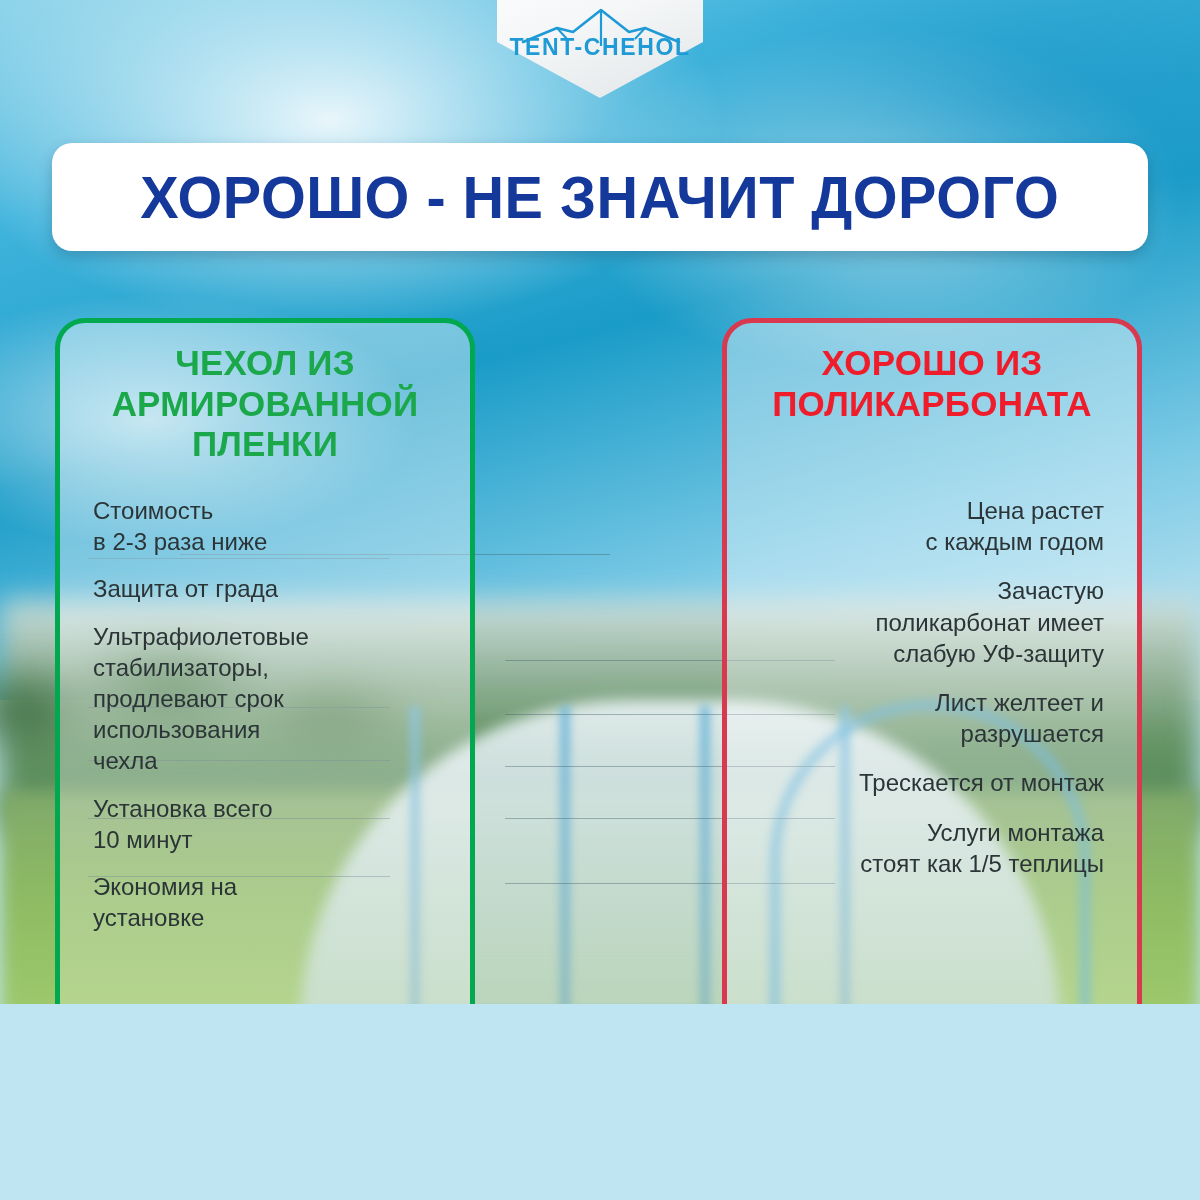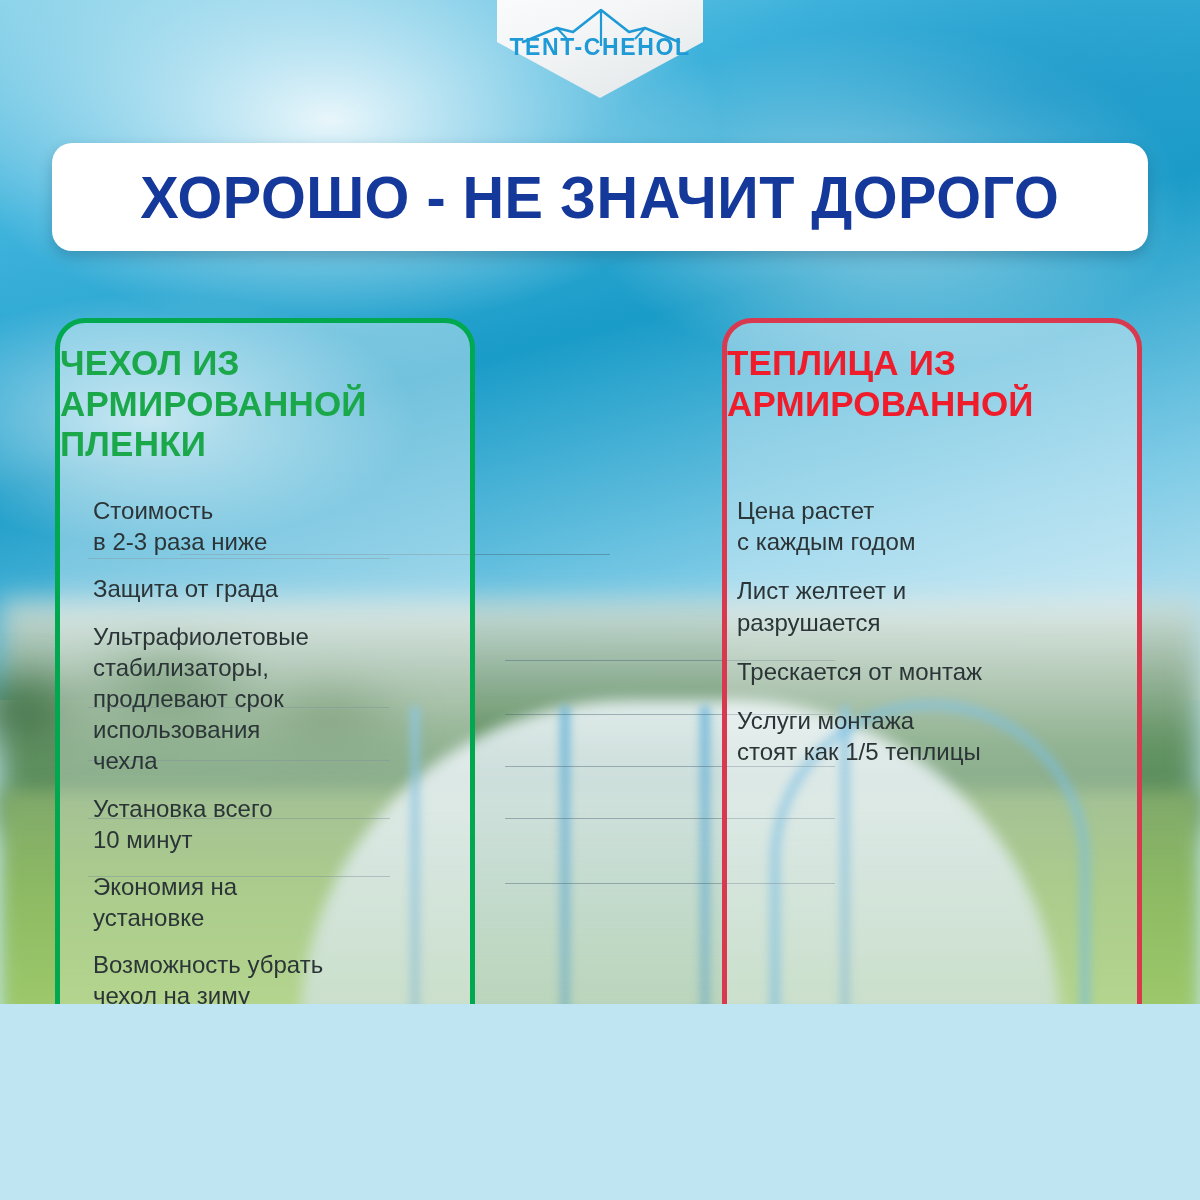--- a/index.html
+++ b/index.html
@@ -111,30 +111,30 @@
   .panel{
     position:absolute;top:318px;height:766px;border-radius:30px;
     border-width:5px;border-style:solid;
     background:linear-gradient(180deg, rgba(255,255,255,.40) 0%, rgba(255,255,255,.30) 55%, rgba(255,255,255,.22) 100%);
     box-sizing:border-box;
   }
   .panel-left{left:55px;width:420px;border-color:#00a84f;}
   .panel-right{left:722px;width:420px;border-color:#d8394f;}
 
   .panel-head{
-    position:absolute;left:0;right:0;top:20px;text-align:left;
+    position:absolute;left:0;right:0;top:20px;text-align:center;
     font-size:35px;font-weight:bold;line-height:1.16;letter-spacing:.2px;
     font-family:"Liberation Sans","DejaVu Sans",sans-serif;
   }
   .head-green{color:#1aa84a;}
   .head-red{color:#ef1d2b;}
 
   .items{position:absolute;left:0;right:0;}
   .items-left{top:172px;padding-left:33px;padding-right:10px;text-align:left;}
-  .items-right{top:172px;padding-right:33px;padding-left:10px;}
+  .items-right{top:172px;padding-right:33px;padding-left:10px;text-align:right;}
   .item{
     font-size:24px;font-weight:normal;line-height:1.30;color:#2b3436;
     font-family:"Liberation Sans","DejaVu Sans",sans-serif;
     margin-bottom:16px;
   }
   .items-right .item{margin-bottom:18px;}
   .item:last-child{margin-bottom:0;}
 </style>
 </head>
 <body>
@@ -188,27 +188,27 @@
   </div>
 
   <div class="panel panel-left">
     <div class="panel-head head-green">ЧЕХОЛ ИЗ АРМИРОВАННОЙ ПЛЕНКИ</div>
     <div class="items items-left">
       <div class="item">Стоимость<br>в 2-3 раза ниже</div>
       <div class="item">Защита от града</div>
       <div class="item">Ультрафиолетовые<br>стабилизаторы,<br>продлевают срок<br>использования<br>чехла</div>
       <div class="item">Установка всего<br>10 минут</div>
       <div class="item">Экономия на<br>установке</div>
-      <div class="item">Возможность убрать<br>чехол на зиму</div>
     </div>
   </div>
 
   <div class="panel panel-right">
-    <div class="panel-head head-red">ТЕПЛИЦА ИЗ АРМИРОВАННОЙ</div>
+    <div class="panel-head head-red">ХОРОШО ИЗ ПОЛИКАРБОНАТА</div>
     <div class="items items-right">
       <div class="item">Цена растет<br>с каждым годом</div>
+      <div class="item">Зачастую<br>поликарбонат имеет<br>слабую УФ-защиту</div>
       <div class="item">Лист желтеет и<br>разрушается</div>
       <div class="item">Трескается от монтаж</div>
       <div class="item">Услуги монтажа<br>стоят как 1/5 теплицы</div>
     </div>
   </div>
 
 </div>
 
 </body></html>

